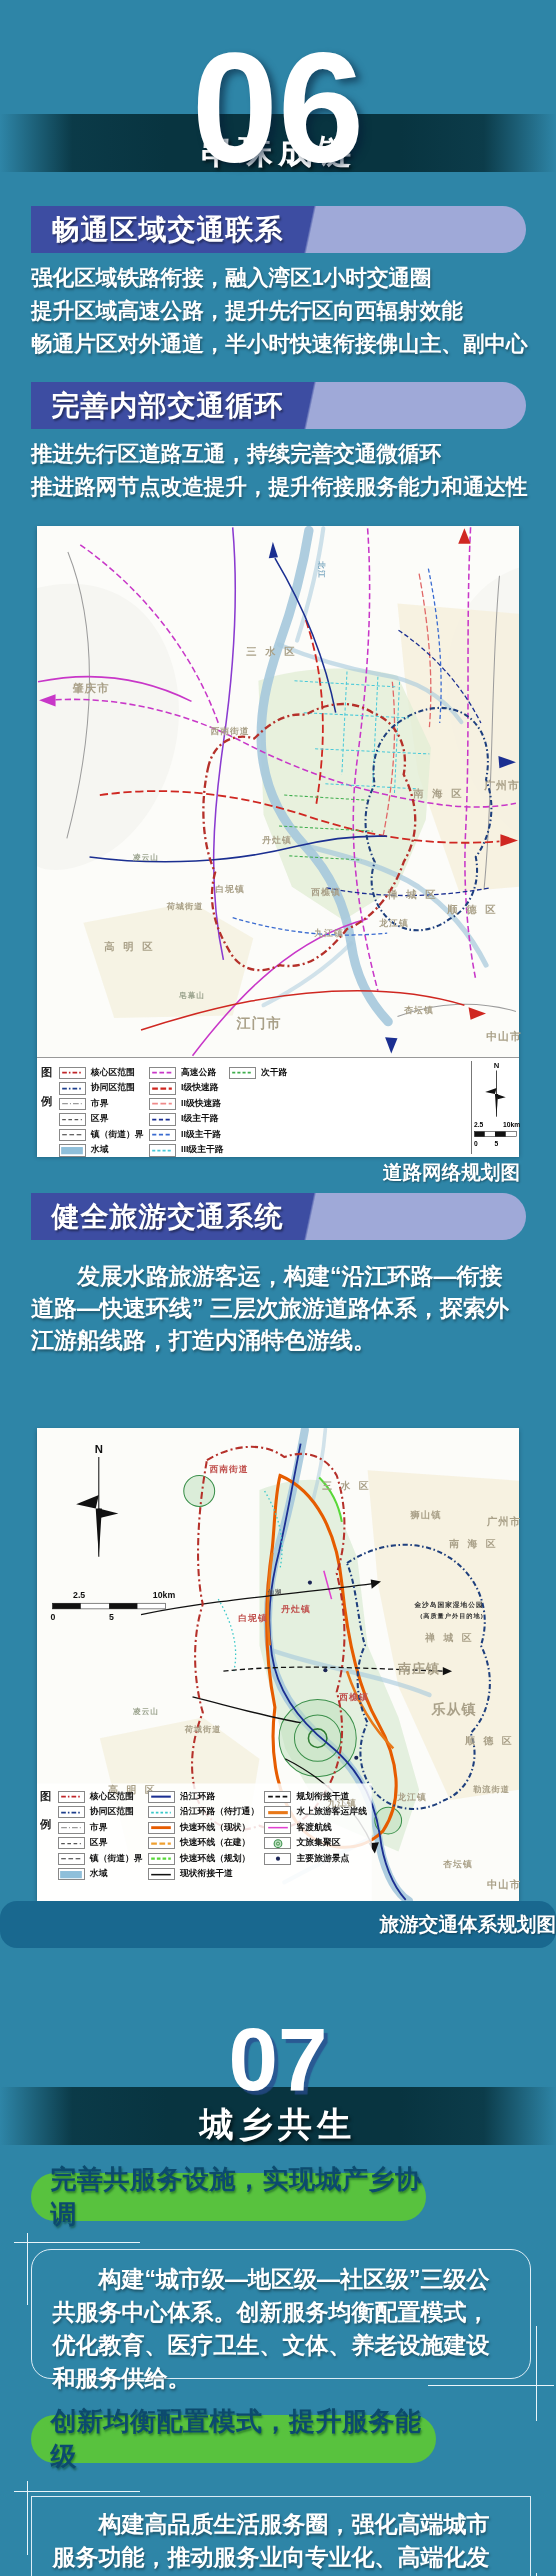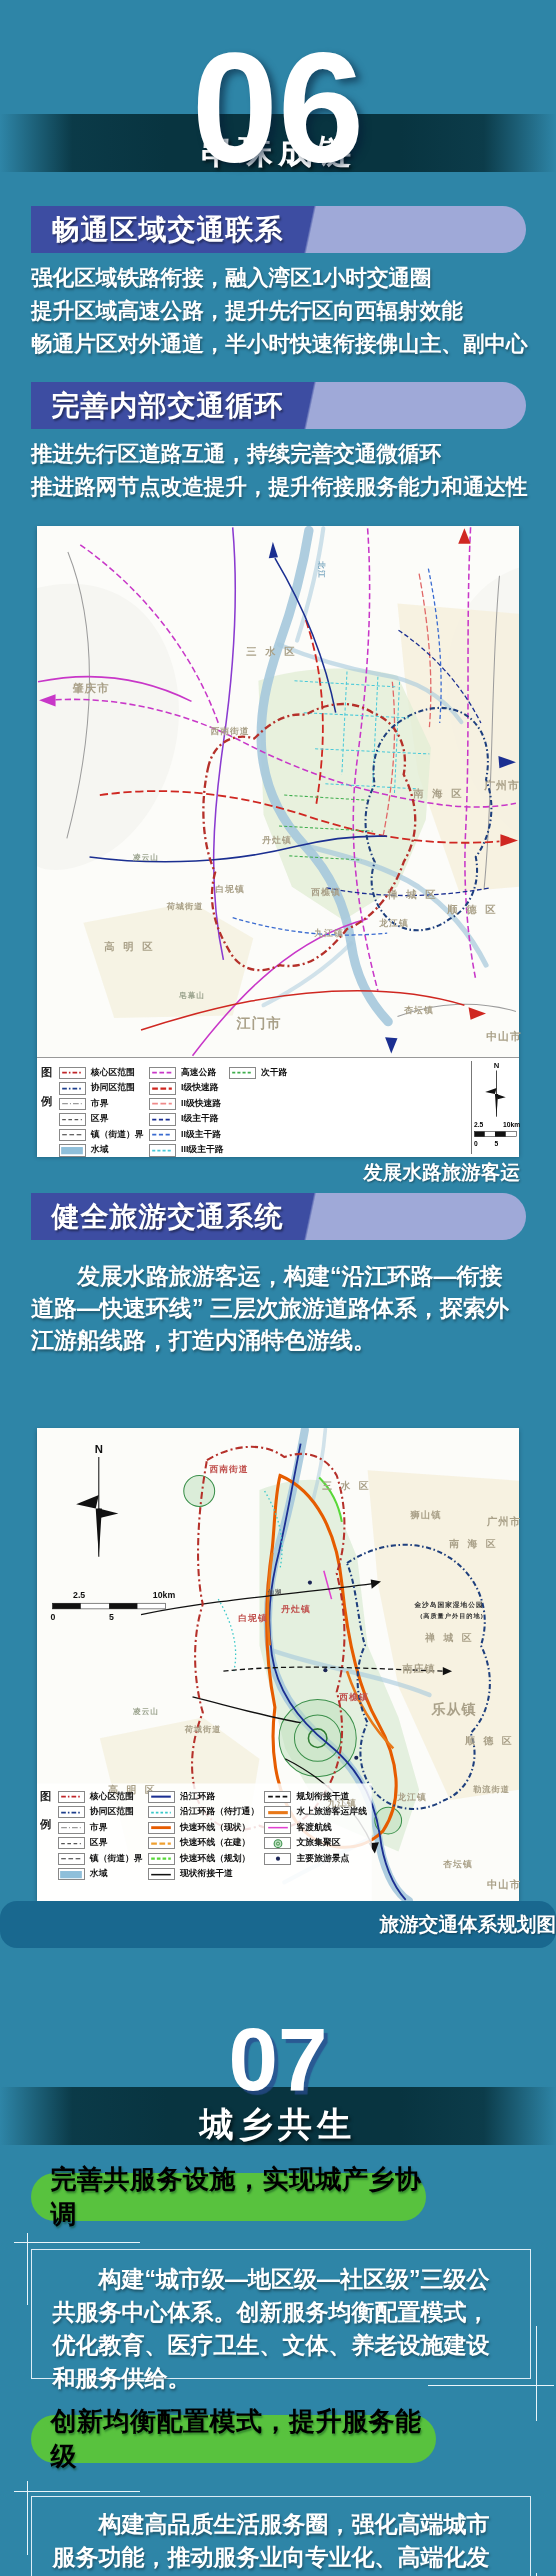--- a/index.html
+++ b/index.html
@@ -18,32 +18,32 @@
   .band-title{color:#fff;font-size:34px;font-weight:bold;letter-spacing:5.2px;z-index:4;
      text-shadow:2.1px 2.1px 3.6px rgba(0,0,0,.65);margin-top:17.5px;}
   
   .pbanner{left:31px;width:495px;height:47px;border-radius:0 24px 24px 0;
      background:linear-gradient(102deg,#3D4DA2 0 56%,#9FA9D8 56.5% 100%);
      display:flex;align-items:center;z-index:2;}
   .pbanner span{color:#fff;font-size:28px;font-weight:bold;padding-left:20.6px;letter-spacing:1px;
      text-shadow:1.5px 1.5px 2.1px rgba(0,0,0,.4);}
   
   .gbanner{left:31px;height:48px;border-radius:24px;background:#58C23E;display:flex;align-items:center;}
-  .gbanner span{color:#000000;font-size:26px;font-weight:bold;padding-left:19.6px;letter-spacing:0.5px;
+  .gbanner span{color:#0c4a6e;font-size:26px;font-weight:bold;padding-left:19.6px;letter-spacing:0.5px;
      text-shadow:1px 1.5px 2.1px rgba(0,60,20,.45);}
   #g1{top:2173px;width:395px;} #g2{top:2415px;width:405px;}
   
   .btxt{left:31px;width:497px;color:#fff;font-size:21.6px;line-height:33px;font-weight:bold;
      text-shadow:1px 1.5px 2.6px rgba(0,0,0,.38);}
   .para{left:31px;width:489px;color:#fff;font-size:23px;line-height:32px;font-weight:bold;
      text-indent:2em;text-shadow:1px 1.5px 2.6px rgba(0,0,0,.38);}
   .box{left:31px;width:500px;border:1.5px solid #DDEDF6;box-sizing:border-box;
      color:#fff;font-size:23px;line-height:33px;font-weight:bold;text-indent:2em;
      text-shadow:1px 1.5px 2.6px rgba(0,0,0,.38);}
-  #box1{top:2249px;height:130px;padding:13.4px 20.6px;}
+  #box1{top:2249px;height:130px;padding:13.4px 20.6px;border-radius:20px;}
   #box2{top:2496px;height:125px;padding:11.3px 20.6px;}
   .cross .h,.cross .v{position:absolute;background:#EAF5FA;}
   
   .panel{left:37px;width:482px;background:#FBFBF8;box-shadow:0 1.5px 4.1px rgba(0,20,35,.35);}
   .caption{color:#fff;font-size:19.6px;font-weight:bold;text-align:right;
      text-shadow:1px 1px 2.1px rgba(0,0,0,.4);}
   #cap1{top:1159px;left:31px;width:489px;}
   .capband{left:0;width:556px;background:#19688F;border-radius:17px;}
   #capband2{top:1901px;height:47px;display:flex;align-items:center;justify-content:flex-end;padding-right:0;}
   #capband2 .caption{width:520px;}
@@ -307,21 +307,21 @@
         <svg class="abs" style="left:0;top:10.3px" width="43" height="6.2" viewBox="0 0 84 12">
           <rect x="1" y="1" width="82" height="10" fill="#fff" stroke="#111"></rect>
           <rect x="1" y="1" width="20" height="10" fill="#111"></rect>
           <rect x="41" y="1" width="21" height="10" fill="#111"></rect>
         </svg>
         <span class="abs" style="left:0;top:18.5px;font-size:6.7px;font-weight:bold">0</span>
         <span class="abs" style="left:20.6px;top:18.5px;font-size:6.7px;font-weight:bold">5</span>
       </div>
     </div>
   </div>
-  <div class="abs caption" id="cap1">发展水路旅游客运</div>
+  <div class="abs caption" id="cap1">道路网络规划图</div>
 
   <div class="abs pbanner" style="top:1193px">
     <span>健全旅游交通系统</span>
   </div>
   <div class="abs para" style="top:1260px">发展水路旅游客运，构建“沿江环路—衔接道路—快速环线” 三层次旅游道路体系，探索外江游船线路，打造内涌特色游线。</div>
 
   <div class="abs panel" id="panel2" style="top:1428px;height:473px">
     <svg class="art" width="482" height="473" viewBox="0 0 936 918">
       <rect width="936" height="918" fill="#FCFCF9"></rect>
       <path d="M642,82 L936,102 L936,702 L802,722 L702,502 L662,302 Z" fill="#F6F0DD" opacity=".85"></path>
@@ -383,21 +383,21 @@
       </g>
       <rect x="0" y="690" width="650" height="228" fill="#ffffff" opacity=".85"></rect>
     </svg>
     <div class="abs" id="map2-labels" style="left:0;top:0;width:482px;height:473px">
         <span class="map-lb" style="left: 309px; top: 58px; font-size: 9.8px;">三  水  区</span>
         <span class="map-lb" style="left: 192px; top: 42px; font-size: 8.8px; color: rgb(192, 80, 77);">西南街道</span>
         <span class="map-lb" style="left: 389px; top: 87px; font-size: 9.3px;">狮山镇</span>
         <span class="map-lb" style="left: 436px; top: 116px; font-size: 9.8px;">南  海  区</span>
         <span class="map-lb" style="left: 467px; top: 94px; font-size: 10.3px;">广州市</span>
         <span class="map-lb" style="left: 412px; top: 210px; font-size: 9.8px;">禅  城  区</span>
-        <span class="map-lb" style="left: 382px; top: 241px; font-size: 10px; text-align: center;">南庄镇</span>
+        <span class="map-lb" style="left: 382px; top: 241px; font-size: 13px; text-align: center;">南庄镇</span>
         <span class="map-lb" style="left: 417px; top: 282px; font-size: 14px;">乐从镇</span>
         <span class="map-lb" style="left: 452px; top: 313px; font-size: 9.8px;">顺  德  区</span>
         <span class="map-lb" style="left: 439px; top: 361px; font-size: 8.2px; padding-left: 31px;">勒流街道</span>
         <span class="map-lb" style="left: 421px; top: 437px; font-size: 8.8px;">杏坛镇</span>
         <span class="map-lb" style="left: 375px; top: 370px; font-size: 8.8px;">龙江镇</span>
         <span class="map-lb" style="left: 305px; top: 376px; font-size: 8.8px;">九江镇</span>
         <span class="map-lb" style="left: 317px; top: 270px; font-size: 8.8px; color: rgb(192, 80, 77);">西樵镇</span>
         <span class="map-lb" style="left: 259px; top: 182px; font-size: 8.8px; color: rgb(192, 80, 77);">丹灶镇</span>
         <span class="map-lb" style="left: 216px; top: 191px; font-size: 8.8px; color: rgb(192, 80, 77);">白坭镇</span>
         <span class="map-lb" style="left: 238px; top: 164px; font-size: 6.2px; color: rgb(85, 85, 85);">仙湖</span>

